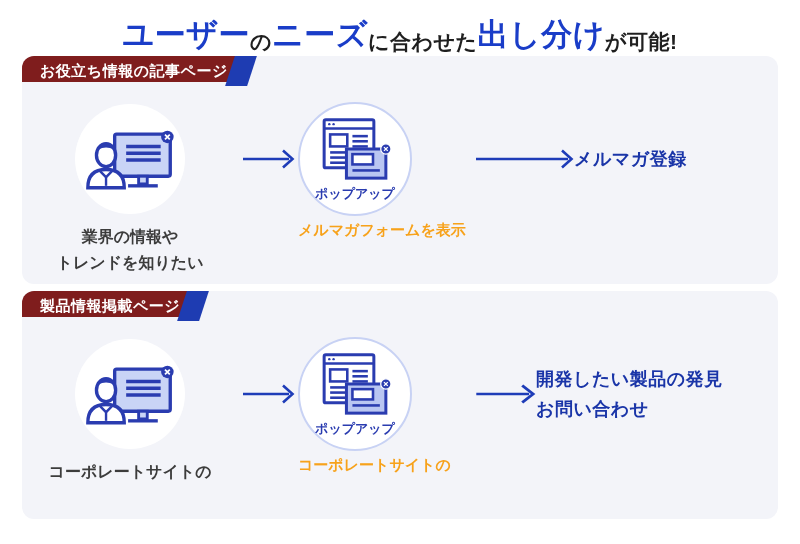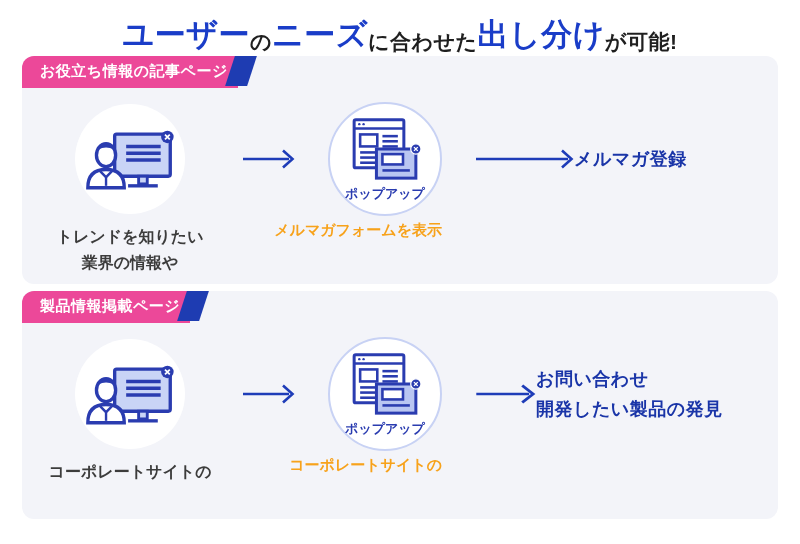--- a/index.html
+++ b/index.html
@@ -35,26 +35,26 @@
     position: relative;
     margin: 0 22px 7px 22px;
     width: 756px;
     height: 228px;
     background: #f3f4f9;
     border-radius: 12px;
   }
   .ribbon {
     position: absolute;
     top: 0; left: 0;
-    background: #ec4899;
+    background: #7f1d1d;
     color: #ffffff;
     font-size: 15px;
     font-weight: bold;
     line-height: 30px;
-    height: 32px;
+    height: 26px;
     padding: 0 10px 0 18px;
     border-top-left-radius: 12px;
     letter-spacing: 0.5px;
   }
   .ribbon::after {
     content: "";
     position: absolute;
     top: 0; right: -14px;
     width: 22px; height: 30px;
     background: #1e3cb2;
@@ -78,21 +78,21 @@
   .actor-caption {
     margin-top: 6px;
     text-align: center;
     font-size: 16px;
     font-weight: bold;
     color: #3c3c3c;
     line-height: 26px;
     white-space: nowrap;
   }
   .cell-arrow1 { width: 60px; height: 118px; display: flex; align-items: center; justify-content: center; }
-  .cell-popup { width: 144px; display: flex; flex-direction: column; align-items: flex-end; }
+  .cell-popup { width: 144px; display: flex; flex-direction: column; align-items: flex-start; }
   .popup-circle {
     width: 114px; height: 114px;
     background: #ffffff;
     border: 2px solid #c8d2f4;
     border-radius: 50%;
     display: flex; flex-direction: column; align-items: center; justify-content: center;
   }
   .popup-label {
     margin-top: 2px;
     font-size: 13px;
@@ -191,22 +191,22 @@
   <div class="flow">
     <div class="cell-actor">
       <div class="icon-slot">
         <div class="actor-circle">
           <svg width="92" height="82" viewBox="4 8 96 68">
               <use href="#user-monitor"></use>
             </svg>
         </div>
       </div>
       <div class="actor-caption">
+        <div>業界の情報や</div>
         <div>トレンドを知りたい</div>
-        <div>業界の情報や</div>
       </div>
     </div>
     <div class="cell-arrow1">
       <svg width="54" height="24" viewBox="0 0 54 24">
           <use href="#arrow-short"></use>
         </svg>
     </div>
     <div class="cell-popup">
       <div class="icon-slot">
         <div class="popup-circle">
@@ -263,17 +263,17 @@
       <div class="popup-caption">
         <div>コーポレートサイトの</div>
       </div>
     </div>
     <div class="cell-arrow2">
       <svg width="62" height="24" viewBox="0 0 54 24" preserveAspectRatio="none">
           <use href="#arrow-short"></use>
         </svg>
     </div>
     <div class="cell-outcome">
+      <div class="outcome-line">開発したい製品の発見</div>
       <div class="outcome-line">お問い合わせ</div>
-      <div class="outcome-line">開発したい製品の発見</div>
     </div>
   </div>
 </div>
 
 </body></html>

